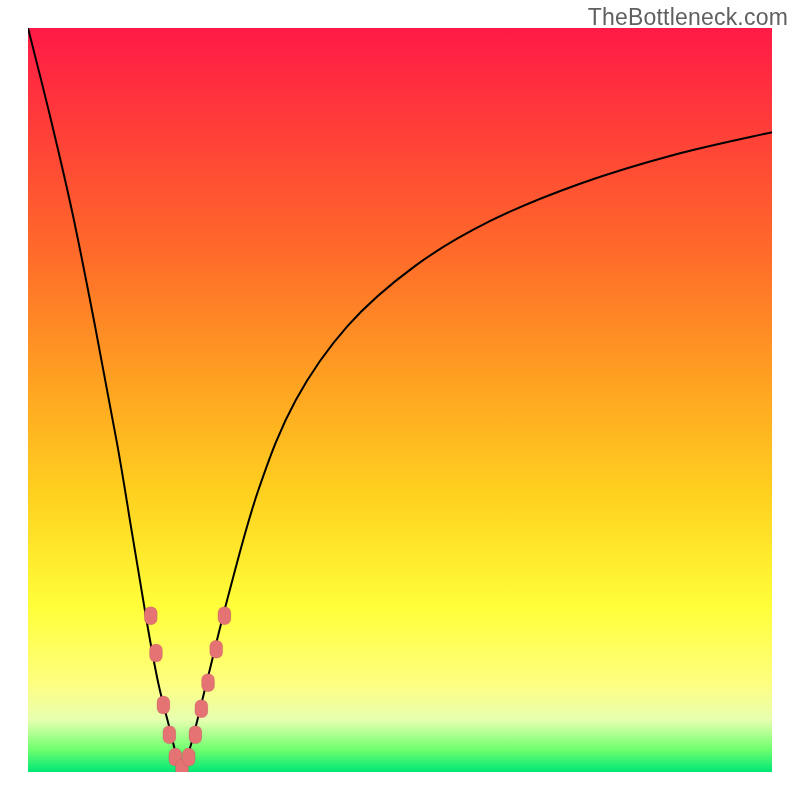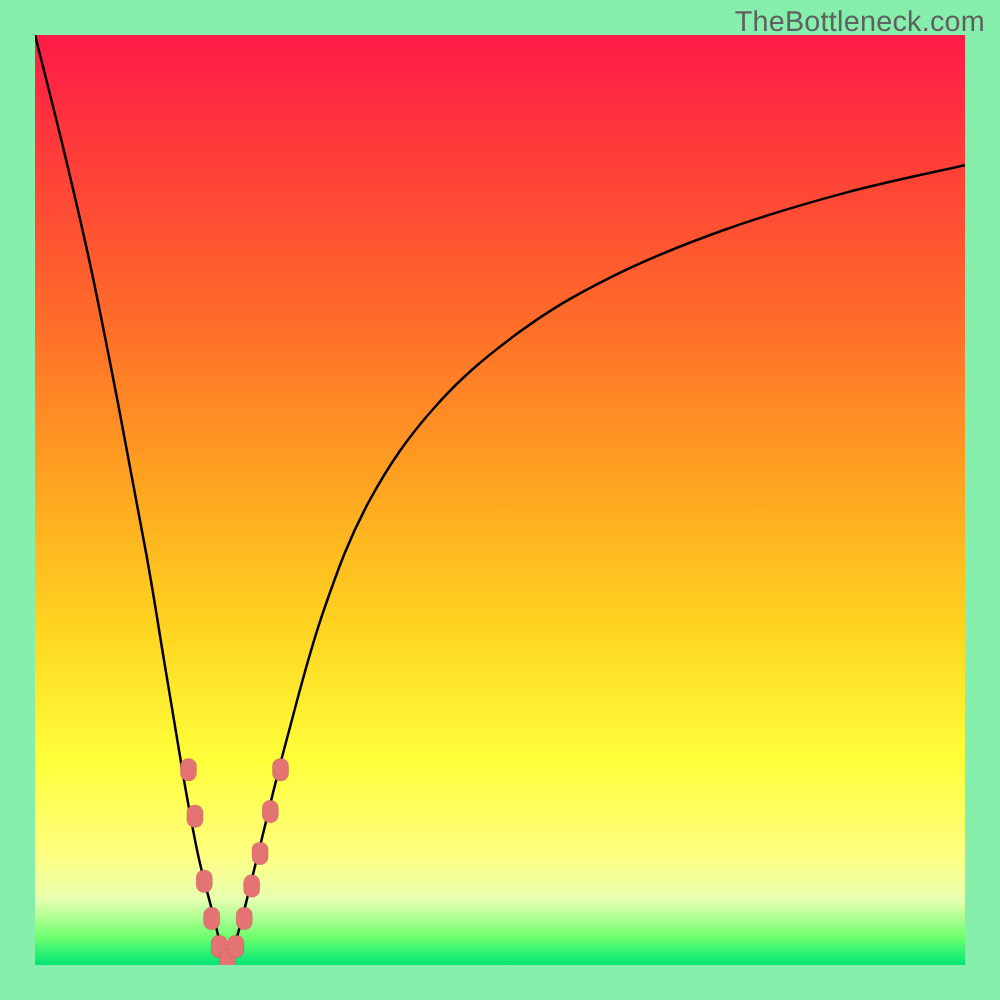--- a/index.html
+++ b/index.html
@@ -8,21 +8,21 @@
     width: 800px;
     height: 800px;
     overflow: hidden;
     background: #000;
     font-family: Arial, Helvetica, sans-serif;
   }
   .frame {
     position: relative;
     width: 800px;
     height: 800px;
-    background: #86efac;
+    background: #ffffff;
   }
   .plot-area {
     position: absolute;
     left: 28px;
     top: 28px;
     width: 744px;
     height: 744px;
     
     background: linear-gradient(
       to bottom,

